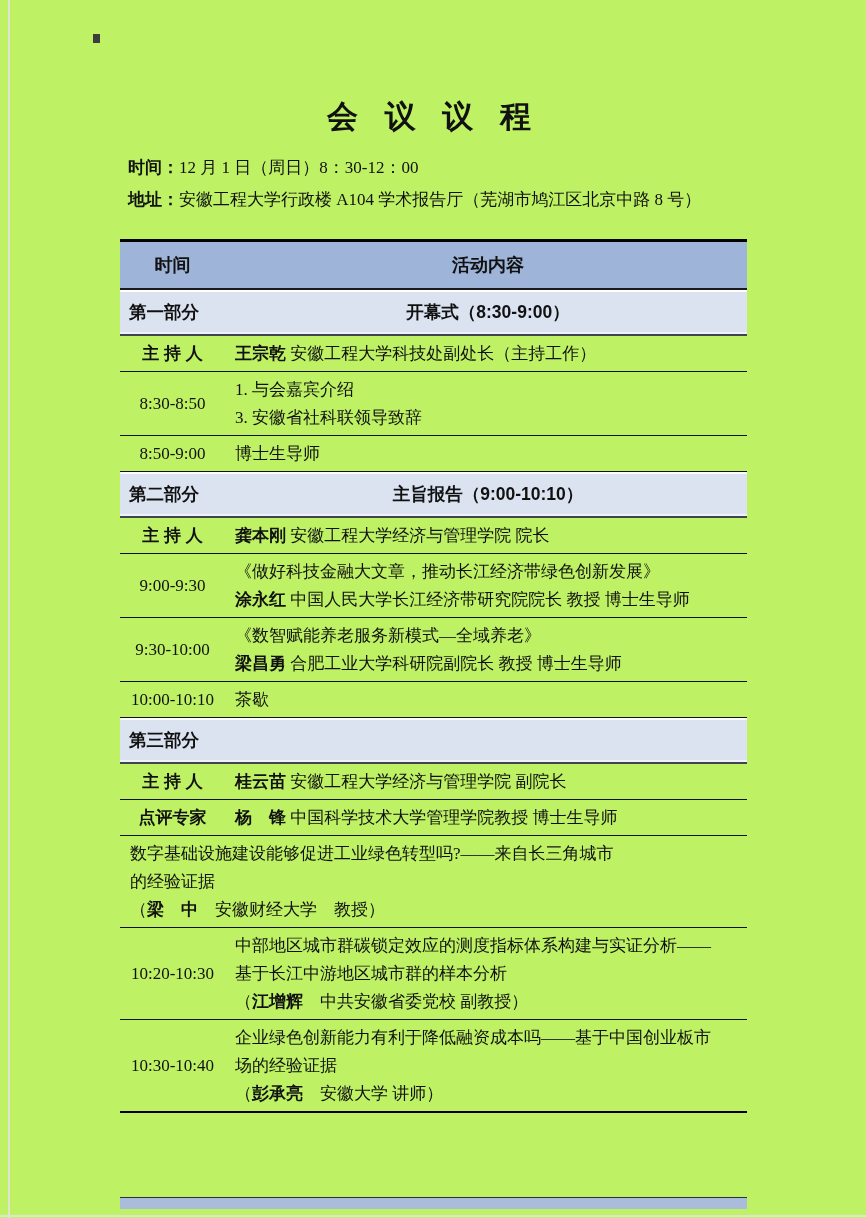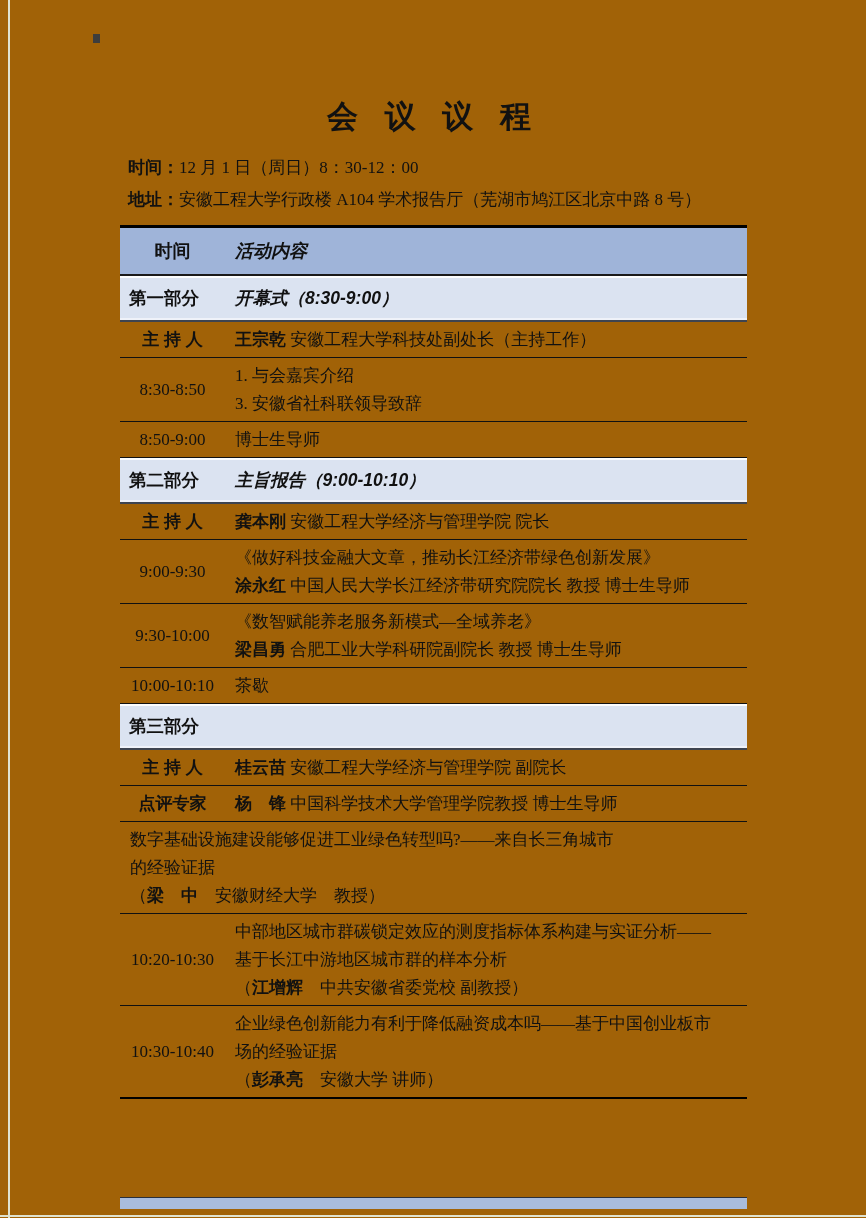--- a/index.html
+++ b/index.html
@@ -4,43 +4,43 @@
 <style>
   :root{
     --header-bg:#9fb4d9;
     --section-bg:#dbe3f1;
     --border-dark:#111111;
     --page-edge:#e0e3d0;
     --partial-bar:#a9bcdc;
   }
   html,body{margin:0;padding:0;background:#ffffff;}
   .page{
-    position:relative;width:866px;height:1218px;background:#a16207;
+    position:relative;width:866px;height:1218px;background:#bef264;
     font-family:"Liberation Serif",serif;color:#111;overflow:hidden;
   }
   .edge-left{position:absolute;left:8px;top:0;height:100%;width:2px;background:var(--page-edge);}
   .edge-bottom{position:absolute;left:0;bottom:1px;width:100%;height:2px;background:var(--page-edge);}
   .speck{position:absolute;left:93px;top:34px;width:7px;height:9px;background:#3d3d3d;}
   .doc{position:absolute;left:120px;top:0;width:627px;}
   .title{
     margin:96px 0 0 0;text-align:center;font-size:31px;line-height:42px;
     letter-spacing:9px;font-weight:bold;font-family:"Liberation Sans",sans-serif;
   }
   .meta{margin-top:14px;padding-left:8px;}
   .meta-line{font-size:17px;line-height:32px;}
   .b{font-weight:bold;font-family:"Liberation Sans",sans-serif;text-align:right;}
-  .agenda-table{margin-top:9px;border-top:3px solid #000;font-size:17px;}
+  .agenda-table{margin-top:23px;border-top:3px solid #000;font-size:17px;}
   .row{display:flex;border-bottom:1.5px solid var(--border-dark);}
   .cell{box-sizing:border-box;}
   .cell.time{
     width:105px;flex:none;display:flex;align-items:center;justify-content:center;
     text-align:center;padding:3.5px 0;line-height:28px;
   }
   .cell.content{flex:1;padding:3.5px 6px 3.5px 10px;line-height:28px;}
-  .center{text-align:left;font-style:italic;}
+  .center{text-align:center;}
   .header-row{
     background:var(--header-bg);height:46px;align-items:center;
     font-weight:bold;font-family:"Liberation Sans",sans-serif;font-size:18px;
     border-bottom:2px solid #1a1a1a;
   }
   .header-row .cell{padding-top:0;padding-bottom:0;}
   .section-row{
     background:var(--section-bg);height:44px;align-items:center;
     font-weight:bold;font-family:"Liberation Sans",sans-serif;font-size:17.5px;
     border-bottom:2px solid #3e4450;

